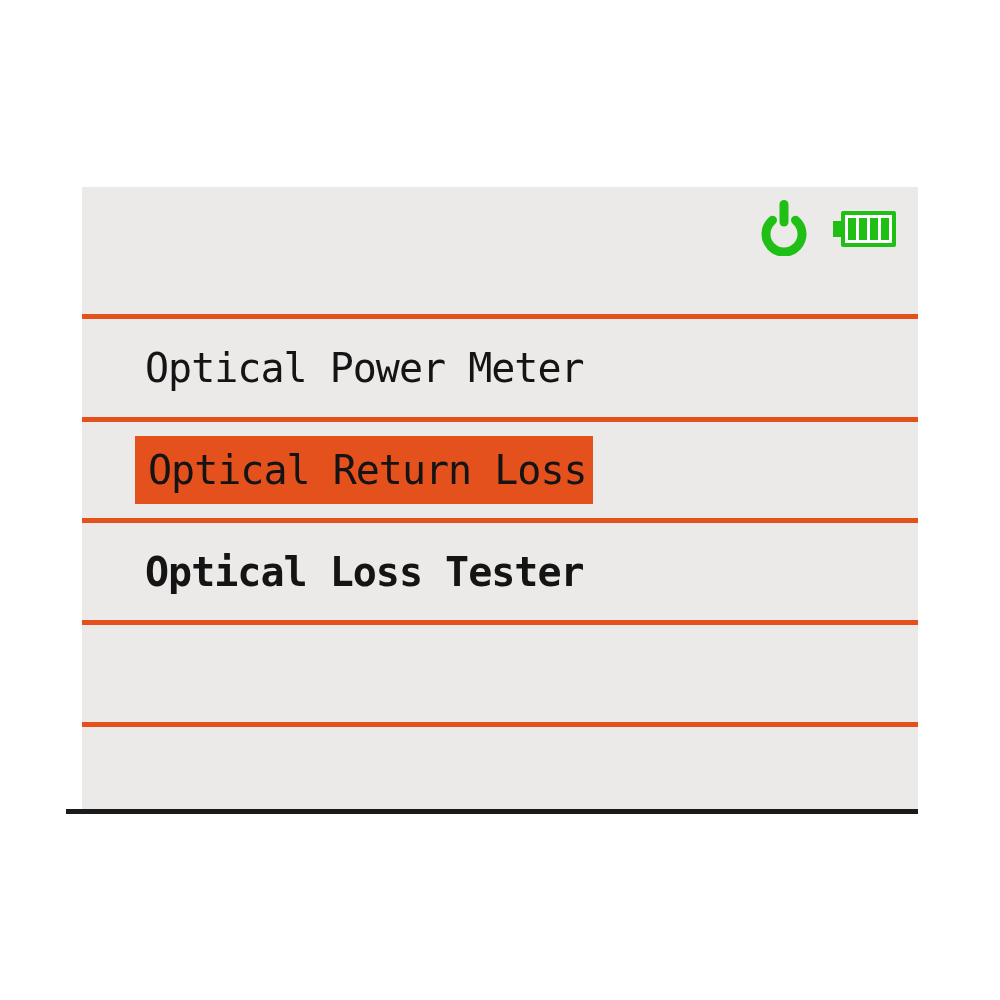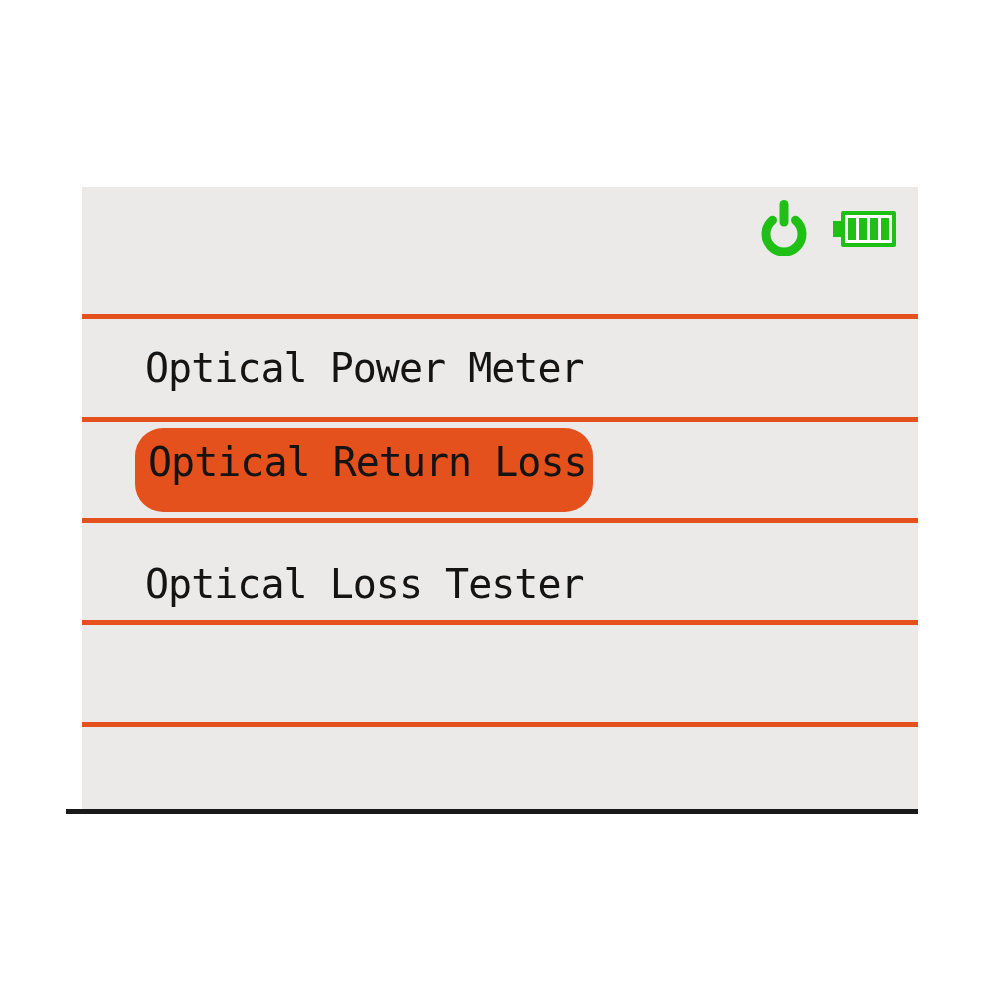--- a/index.html
+++ b/index.html
@@ -88,34 +88,33 @@
     left: 0;
     width: 100%;
     box-sizing: border-box;
     padding-left: 63px;
     display: flex;
     align-items: center;
     cursor: default;
   }
   .row0 { top: 132px; height: 98px; }
   .row1 { top: 235px; height: 96px; }
-  .row2 { top: 348px; height: 97px; }
+  .row2 { top: 336px; height: 97px; font-weight: bold; }
   .row3 { top: 438px; height: 97px; }
   .label {
     font-size: 40px;
     letter-spacing: -1px;
     color: var(--text, #141414);
     white-space: pre;
   }
   .menu-row.selected .label {
     background: var(--accent, #E5511D);
     line-height: 68px;
-    padding: 0 6px 16px 13px;
+    padding: 0 6px 0 13px;
     margin-left: -10px;
-    border-radius: 28px;
   }
   
   .bottom-line {
     position: absolute;
     left: 66px;
     top: 809px;
     width: 852px;
     height: 5px;
     background: var(--rule, #1A1A1A);
   }

